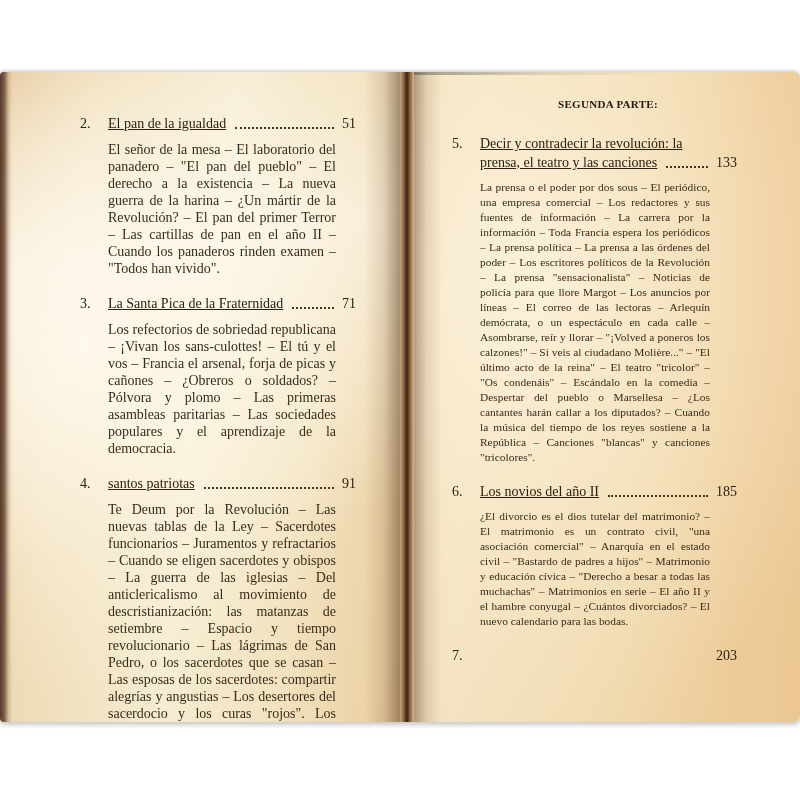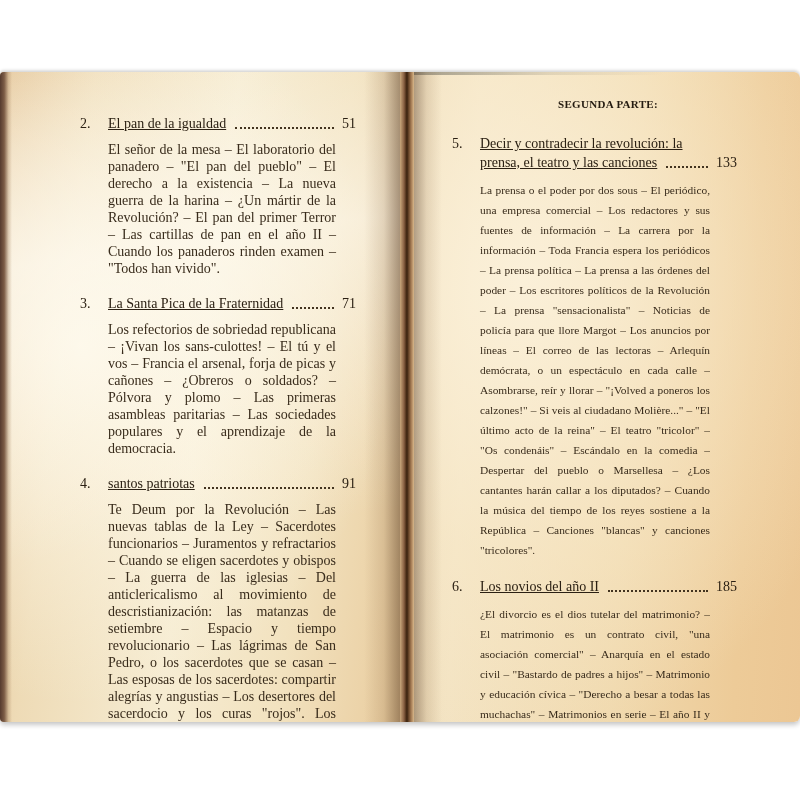--- a/index.html
+++ b/index.html
@@ -87,21 +87,21 @@
     margin:0 2px 4px 9px;
   }
   .pnum{grid-column:3;grid-row:1;align-self:end;text-align:left;font-size:14px;line-height:19px;color:var(--text-ink);}
   .desc{
     grid-column:2;grid-row:2;
     margin-top:8px;
     font-size:14px;line-height:17px;
     text-align:justify;
     color:var(--desc-ink);
   }
-  .page.right .desc{font-size:11.4px;line-height:20px;}
+  .page.right .desc{font-size:11.4px;line-height:15px;}
 
   .part-header{
     text-align:center;
     font-weight:bold;
     font-size:11px;line-height:15px;
     letter-spacing:0.3px;
     color:#241b10;
     margin:0 0 22px 0;
   }
 </style>

